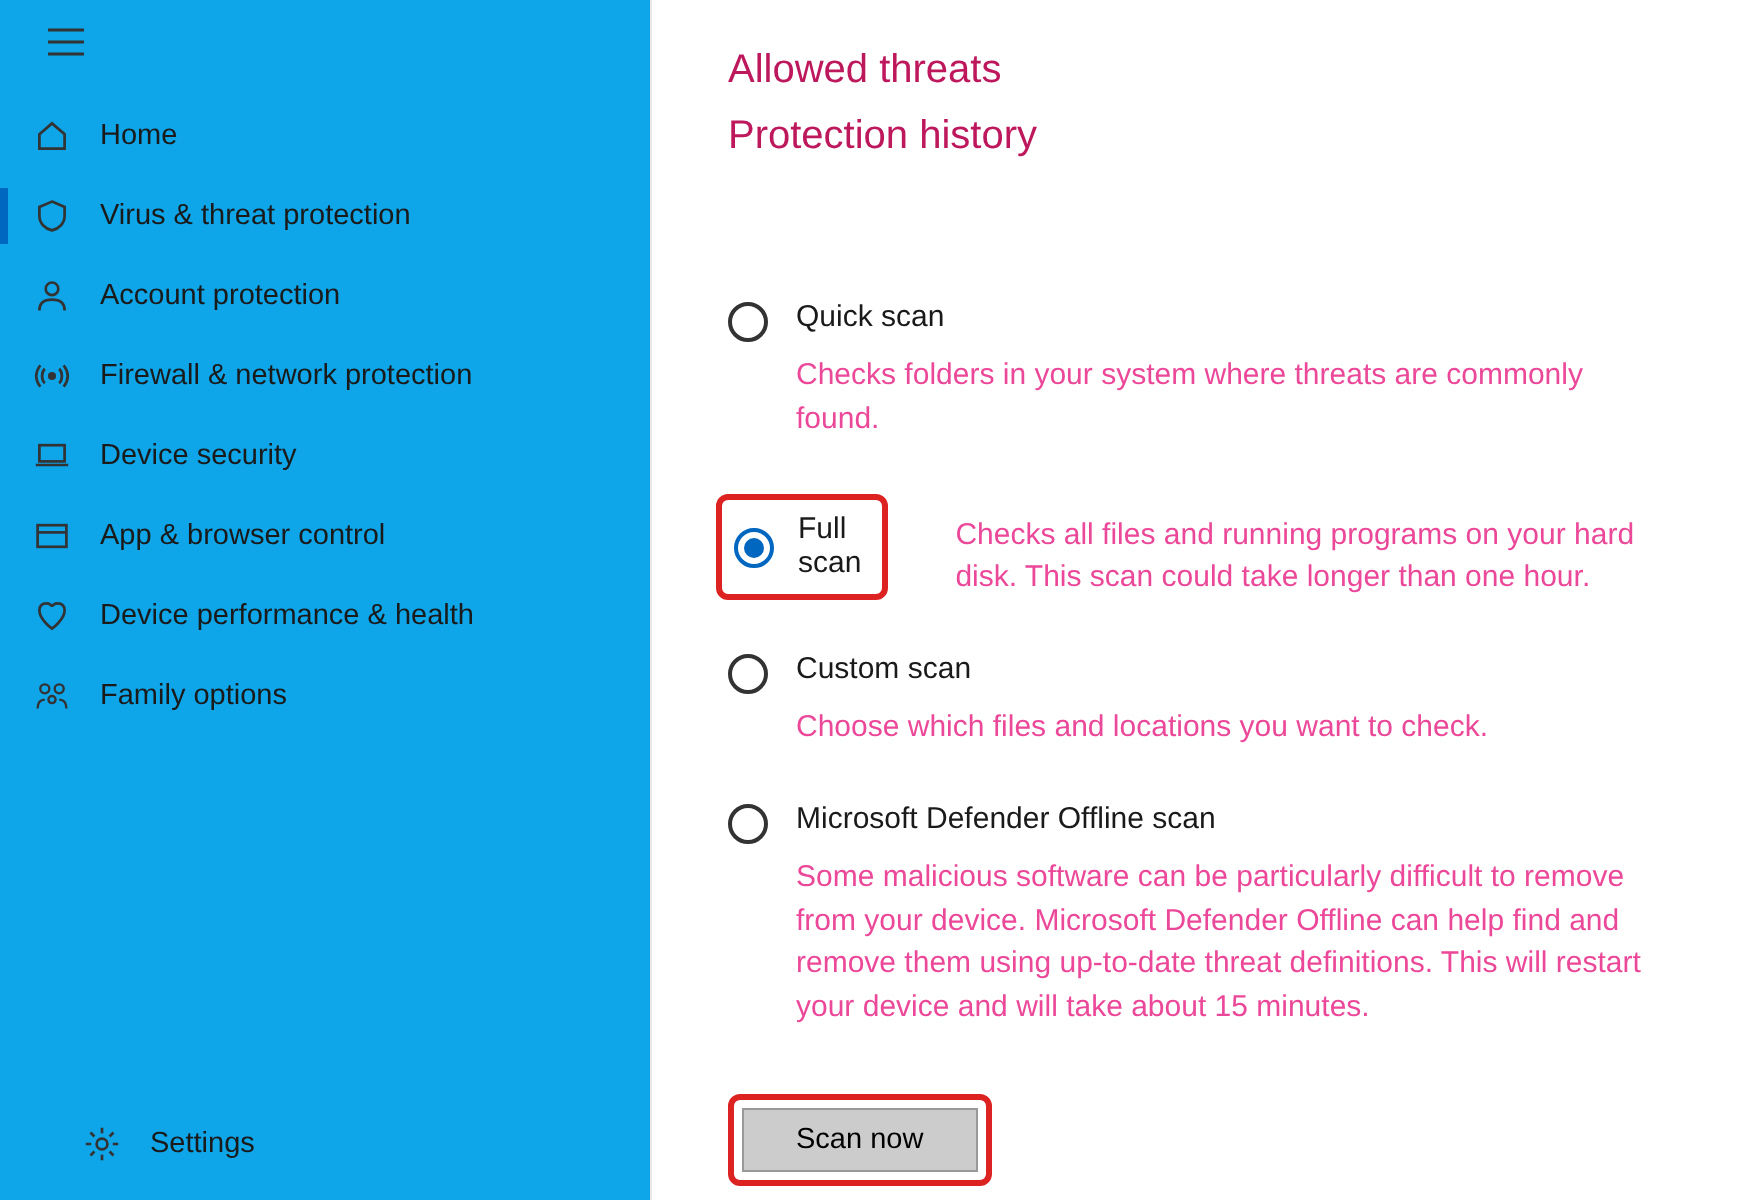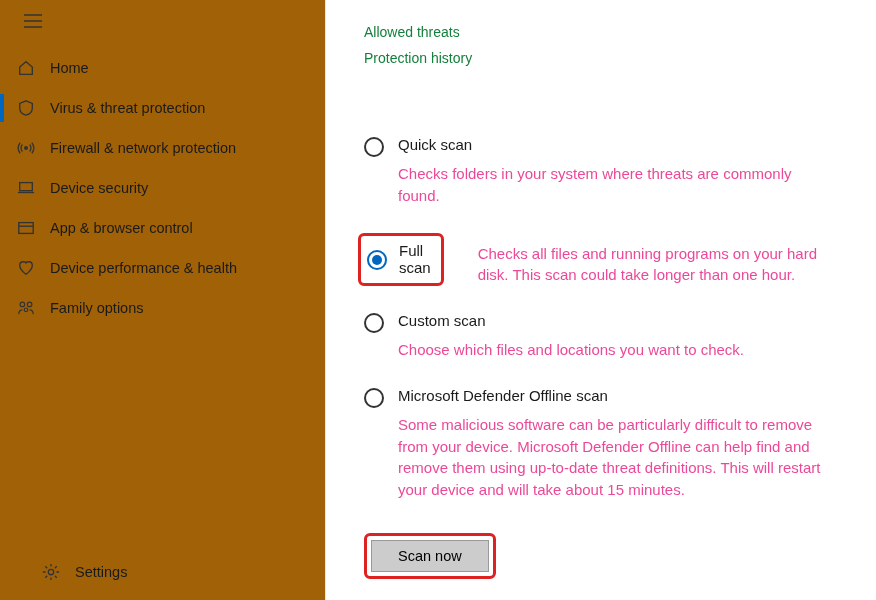--- a/index.html
+++ b/index.html
@@ -9,21 +9,21 @@
     color: #1a1a1a;
     background: #fff;
     width: 876px;
     height: 600px;
     overflow: hidden;
     display: flex;
   }
   .sidebar {
     width: 326px;
     height: 100%;
-    background: #a16207;
+    background: #0ea5e9;
     border-right: 1px solid #e8e8e8;
     display: flex;
     flex-direction: column;
     padding-top: 8px;
   }
   .hamburger {
     padding: 6px 14px 14px 24px;
   }
   .hamburger svg { display: block; }
   .nav {
@@ -63,22 +63,22 @@
     margin-top: auto;
     padding-bottom: 8px;
     padding-left: 25px;
   }
   .main {
     flex: 1;
     padding: 24px 20px 20px 38px;
     overflow: auto;
   }
   .link {
-    color: #15803d;
-    font-size: 14px;
+    color: #be185d;
+    font-size: 20px;
     cursor: pointer;
     margin-bottom: 10px;
   }
   .scan-options { margin-top: 70px; }
   .option {
     display: flex;
     align-items: flex-start;
     margin-bottom: 26px;
     max-width: 470px;
   }
@@ -160,20 +160,29 @@
 
     <div class="nav-item active">
       <span class="nav-icon">
         <svg width="18" height="18" viewBox="0 0 20 20" fill="none" stroke="#333" stroke-width="1.5">
           <path d="M10 2 L17 5 V10 C17 14 14 17 10 18 C6 17 3 14 3 10 V5 Z"></path>
         </svg>
       </span>
       <span class="nav-label">Virus &amp; threat protection</span>
     </div>
 
+    <div class="nav-item">
+      <span class="nav-icon">
+        <svg width="18" height="18" viewBox="0 0 20 20" fill="none" stroke="#333" stroke-width="1.5">
+          <circle cx="10" cy="6" r="3.5"></circle>
+          <path d="M3 18 C3 13 7 12 10 12 C13 12 17 13 17 18"></path>
+        </svg>
+      </span>
+      <span class="nav-label">Account protection</span>
+    </div>
 
     <div class="nav-item">
       <span class="nav-icon">
         <svg width="18" height="18" viewBox="0 0 20 20" fill="none" stroke="#333" stroke-width="1.5">
           <circle cx="10" cy="10" r="1.5" fill="#333"></circle>
           <path d="M6 6 C4 8 4 12 6 14"></path>
           <path d="M14 6 C16 8 16 12 14 14"></path>
           <path d="M3.5 4 C0.5 8 0.5 12 3.5 16"></path>
           <path d="M16.5 4 C19.5 8 19.5 12 16.5 16"></path>
         </svg>

